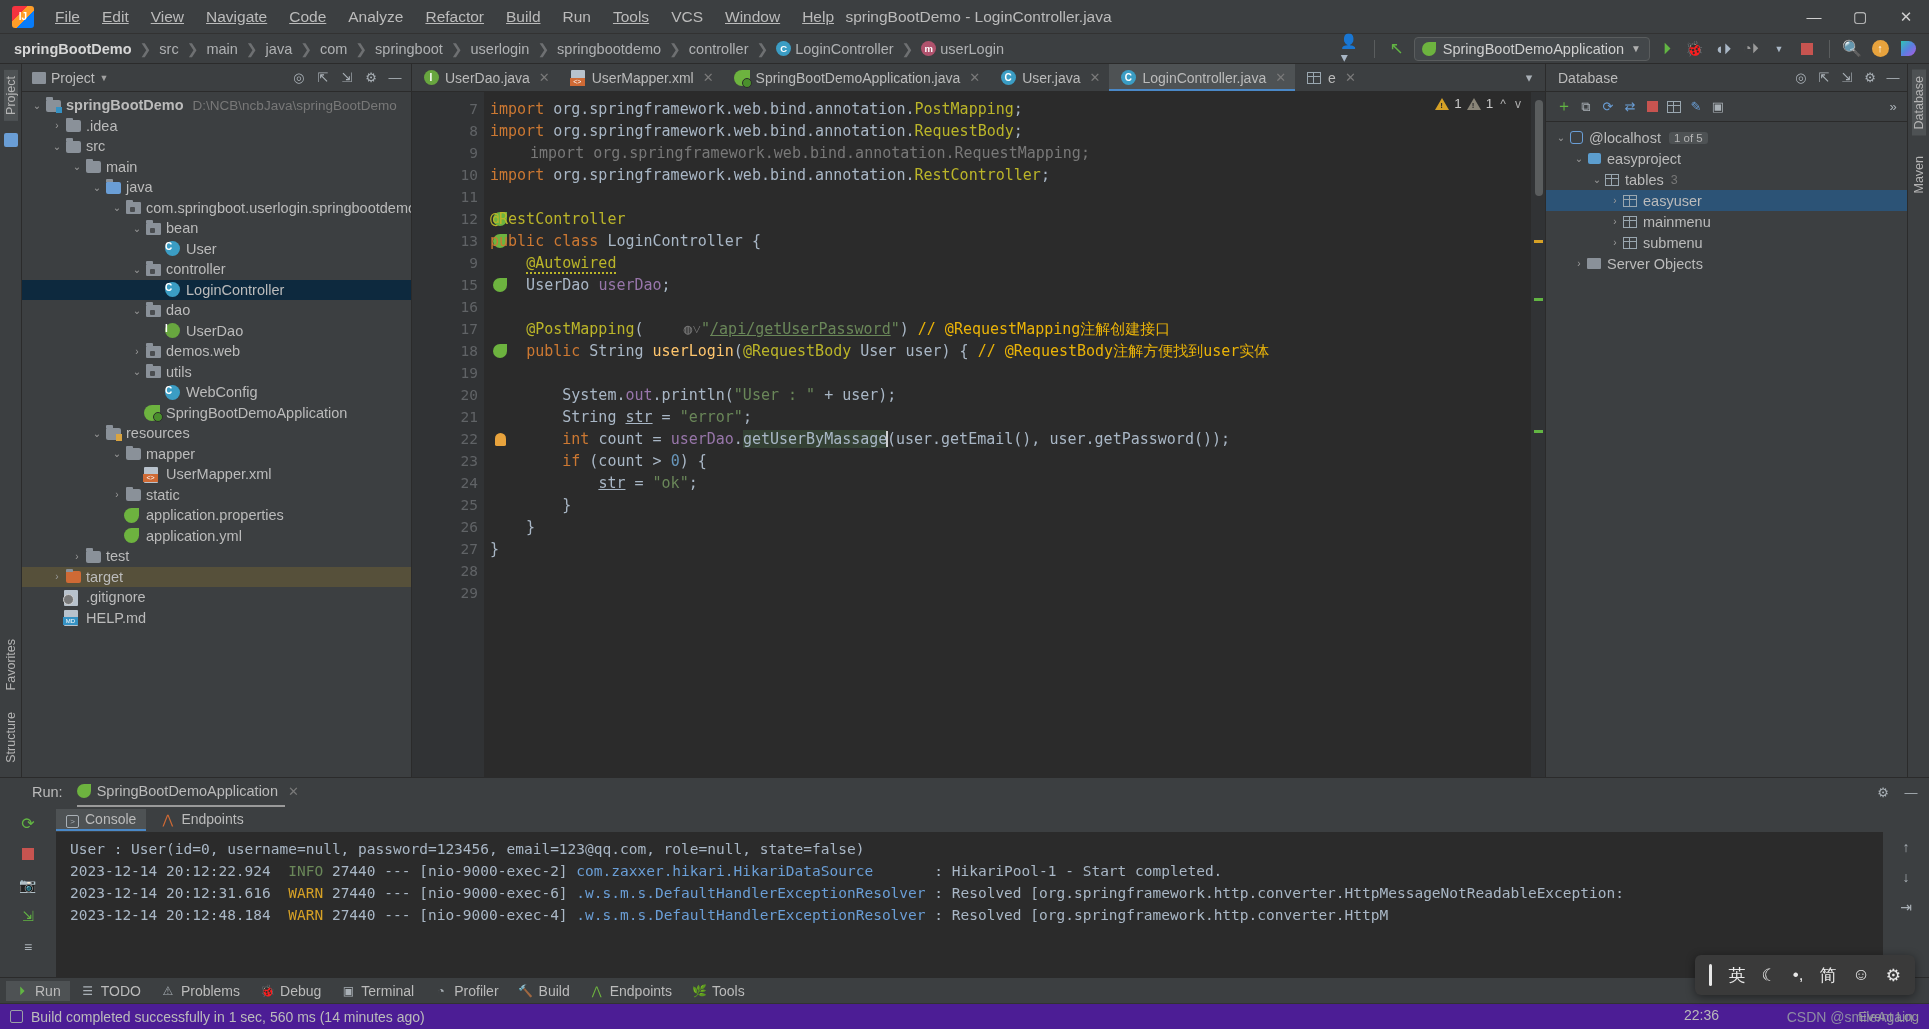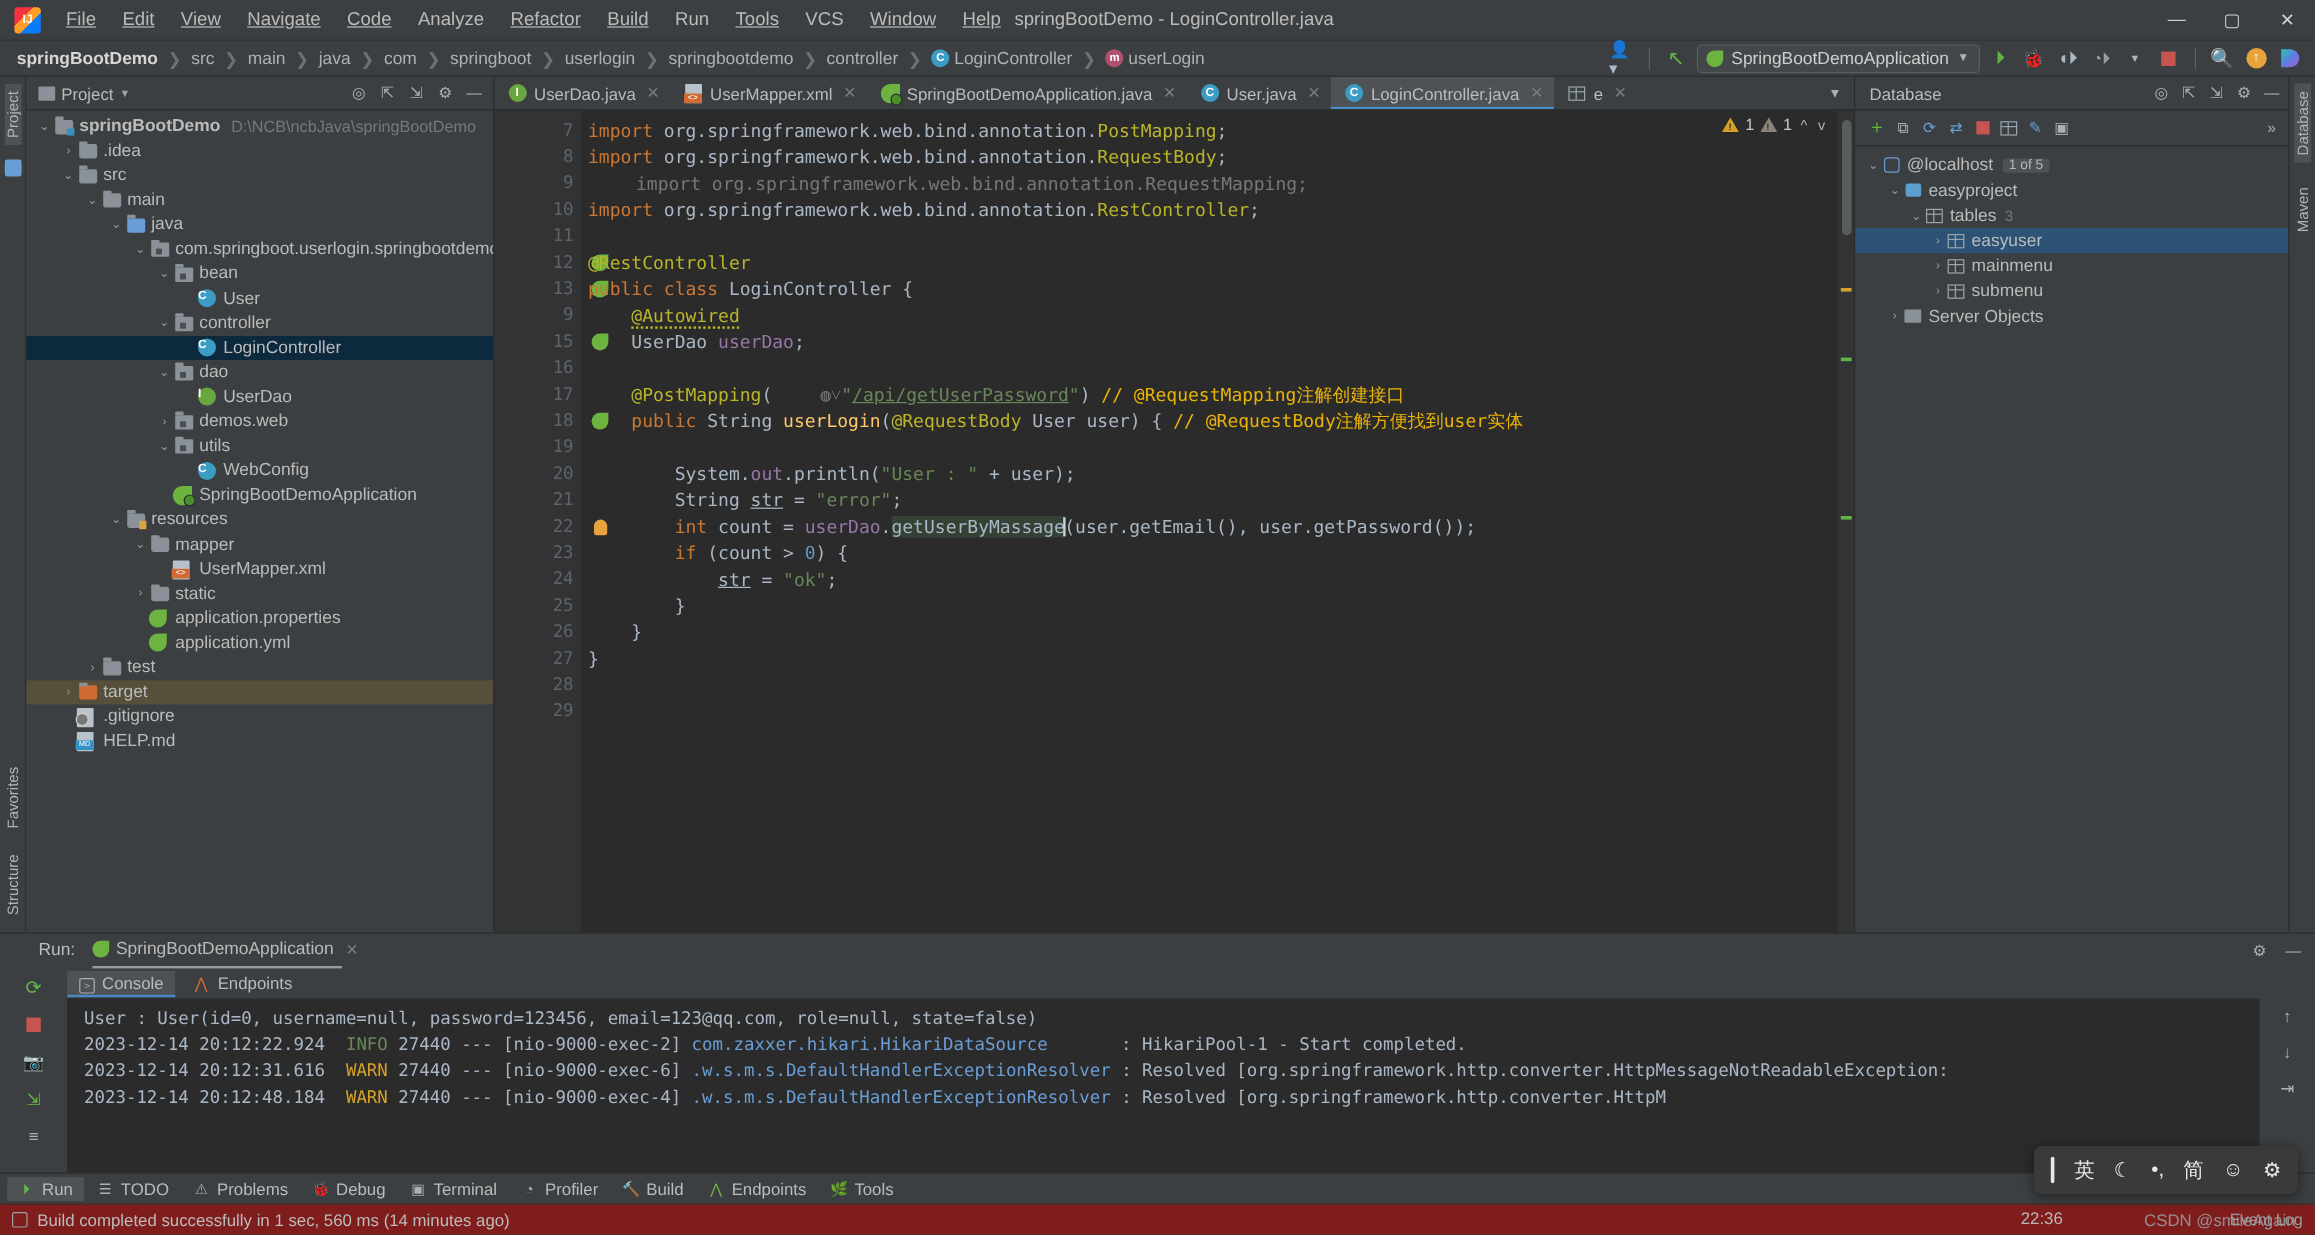--- a/index.html
+++ b/index.html
@@ -227,21 +227,21 @@
   .c-grey{ color:#a9b7c6; }
 
   
   .bottombar{
     height:26px; flex:0 0 26px; background:#3c3f41; display:flex; align-items:center;
     border-top:1px solid #2b2b2b; padding-left:6px; gap:2px; font-size:14px;
   }
   .bb-item{ display:flex; align-items:center; gap:6px; padding:2px 9px; color:#bbbbbb; white-space:nowrap;}
   .bb-item.active{ background:#4e5254; }
   .statusbar{
-    height:26px; flex:0 0 26px; background:#7f1d1d; display:flex; align-items:center;
+    height:26px; flex:0 0 26px; background:#4c1d95; display:flex; align-items:center;
     padding:0 10px; font-size:14px; color:#bbbbbb; border-top:1px solid #323232; gap:8px;
   }
   .sb-right{ margin-left:auto; display:flex; align-items:center; gap:14px; color:#9a9a9a; font-size:13.5px;}
 
   
   .ime{
     position:absolute; right:14px; bottom:34px; height:40px; background:#3a3a3a; border-radius:6px;
     display:flex; align-items:center; gap:16px; padding:0 14px; color:#e8e8e8; font-size:17px; z-index:40;
     box-shadow:0 2px 10px rgba(0,0,0,.45);
   }

